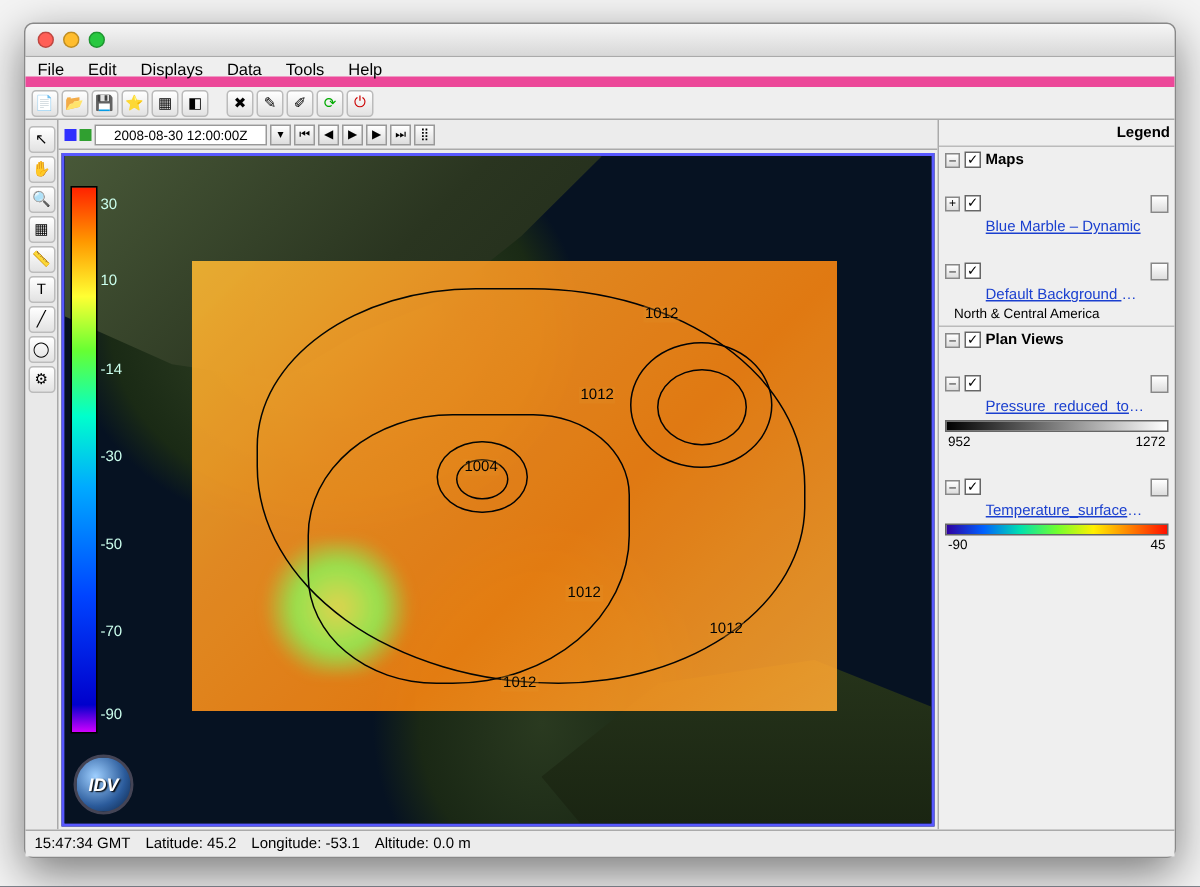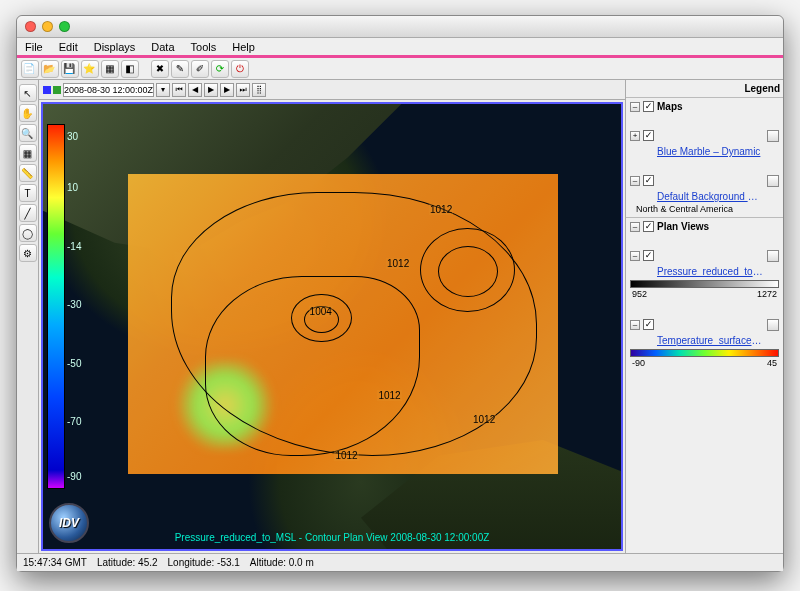--- a/index.html
+++ b/index.html
@@ -6,37 +6,37 @@
   body { background: #f4f4f4; width: 800px; height: 591px; overflow: hidden; }
 
   .window { width: 768px; height: 557px; margin: 15px auto; background: #ececec; border: 1px solid #888; border-radius: 6px; box-shadow: 0 10px 30px rgba(0,0,0,0.5); display: flex; flex-direction: column; }
 
   .titlebar { height: 22px; background: linear-gradient(#f6f6f6,#d8d8d8); border-bottom: 1px solid #aaa; display: flex; align-items: center; border-radius: 6px 6px 0 0; position: relative; }
   .traffic { display: flex; gap: 6px; padding-left: 8px; }
   .traffic span { width: 11px; height: 11px; border-radius: 50%; display: block; border: 1px solid rgba(0,0,0,0.25); }
   .tl-close { background: #ff5f57; } .tl-min { background: #ffbd2e; } .tl-max { background: #28c840; }
   .titlebar-title { position:absolute; left:0; right:0; text-align:center; font-size:11px; color:#333; pointer-events:none; }
 
-  .menubar { height: 20px; border-bottom: 3px solid #ec4899; background: #efefef; display: flex; font-size: 11px; text-align: right; }
+  .menubar { height: 20px; border-bottom: 7px solid #ec4899; background: #efefef; display: flex; font-size: 11px; text-align: right; }
   .menubar div { padding: 3px 8px; cursor: default; }
 
   .toolbar { height: 22px; border-bottom: 1px solid #aaa; background:#efefef; display:flex; align-items:center; padding:0 4px; gap:2px; }
   .tbtn { width:18px; height:18px; border:1px solid #bbb; border-radius:3px; background:linear-gradient(#fff,#e2e2e2); display:flex; align-items:center; justify-content:center; font-size:10px; }
 
   .content-row { flex:1; display:flex; min-height:0; }
 
   .left-toolbar { width:22px; background:#e9e9e9; border-right:1px solid #aaa; display:flex; flex-direction:column; align-items:center; padding-top:4px; gap:2px; }
   .left-toolbar .tbtn { width:18px; height:18px; }
 
   .center { flex:1; display:flex; flex-direction:column; min-width:0; }
   .center-top { height:20px; display:flex; align-items:center; justify-content:space-between; padding:0 4px; font-size:10px; border-bottom:1px solid #aaa; }
   .sub-tabs { display:flex; gap:0; }
   .sub-tabs div { padding:2px 10px; border:1px solid #999; background:linear-gradient(#fff,#ddd); border-radius:3px 3px 0 0; font-size:10px; }
   .time-ctrl { display:flex; align-items:center; gap:2px; }
-  .time-field { background:#fff; border:1px solid #999; font-size:9px; padding:1px 0; }
+  .time-field { background:#fff; border:1px solid #999; font-size:9px; padding:1px 12px; }
   .time-btn { width:14px; height:14px; border:1px solid #999; background:linear-gradient(#fff,#ddd); font-size:8px; display:flex; align-items:center; justify-content:center; }
 
   .map-pane { flex:1; background:#0a1628; position:relative; border:2px solid #5858ff; margin:2px; overflow:hidden; }
   .satellite { position:absolute; inset:0; background:radial-gradient(ellipse at 30% 25%, #3a4a2a 0%, #1a2a15 25%, transparent 30%), radial-gradient(ellipse at 55% 85%, #2a3a20 0%, #1a2815 18%, transparent 25%), #061222; }
   .land1 { position:absolute; left:0; top:0; width:62%; height:48%; background:linear-gradient(135deg,#485838 0%,#2a3520 50%,#1d2818 100%); clip-path: polygon(0 0, 100% 0, 85% 25%, 70% 45%, 55% 55%, 40% 70%, 20% 65%, 0 50%); }
   .land2 { position:absolute; right:0; bottom:0; width:45%; height:35%; background:linear-gradient(#2b3a1e,#1a2512); clip-path: polygon(30% 40%, 70% 30%, 100% 50%, 100% 100%, 10% 100%, 0 80%); }
 
   .colorbar { position:absolute; left:4px; top:20px; bottom:60px; width:18px; background:linear-gradient(to bottom, #ff2200 0%, #ff9900 10%, #ffff33 20%, #66ff33 30%, #00ffcc 42%, #00aaff 55%, #0044ff 75%, #0000cc 95%, #d000ff 100%); border:1px solid #000; }
   .cb-ticks { position:absolute; left:24px; top:20px; bottom:60px; width:20px; font-size:10px; color:#cfe; }
   .cb-ticks span { position:absolute; left:0; }
@@ -163,21 +163,20 @@
           <div class="clabel" style="left:70%; top:10%">1012</div>
           <div class="clabel" style="left:42%; top:44%">1004</div>
           <div class="clabel" style="left:80%; top:80%">1012</div>
           <div class="clabel" style="left:48%; top:92%">1012</div>
           <div class="clabel" style="left:58%; top:72%">1012</div>
         </div>
 
         <div class="idv-logo">IDV</div>
 
         <div class="datalabels">
-          <div class="dl-pressure">Pressure_reduced_to_MSL - Contour Plan View 2008-08-30 12:00:00Z</div>
         </div>
       </div>
     </div>
 
     <div class="legend-panel">
       <div class="legend-title">Legend</div>
 
       <div class="legend-group">
         <div class="legend-row">
           <div class="discl">–</div>

